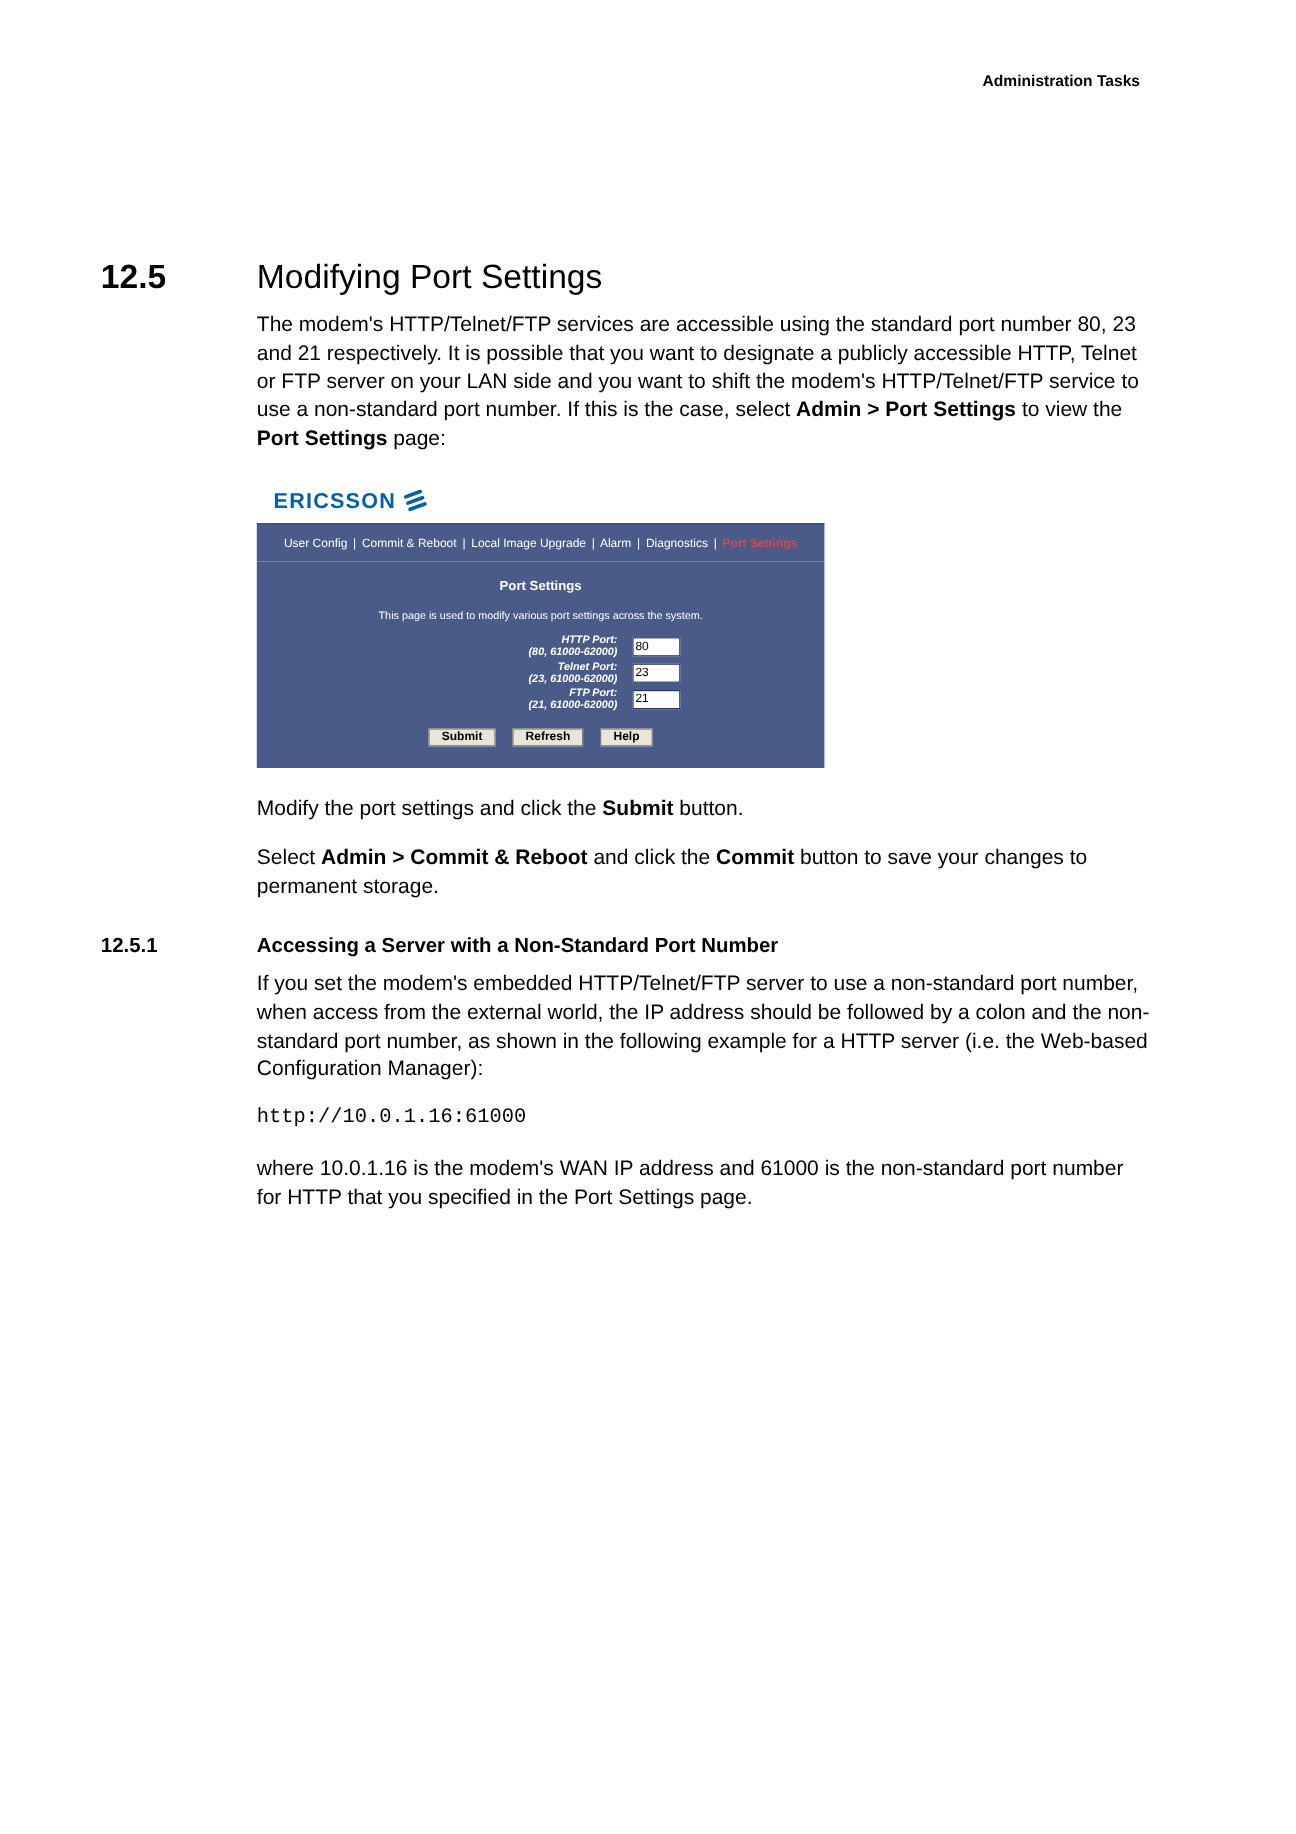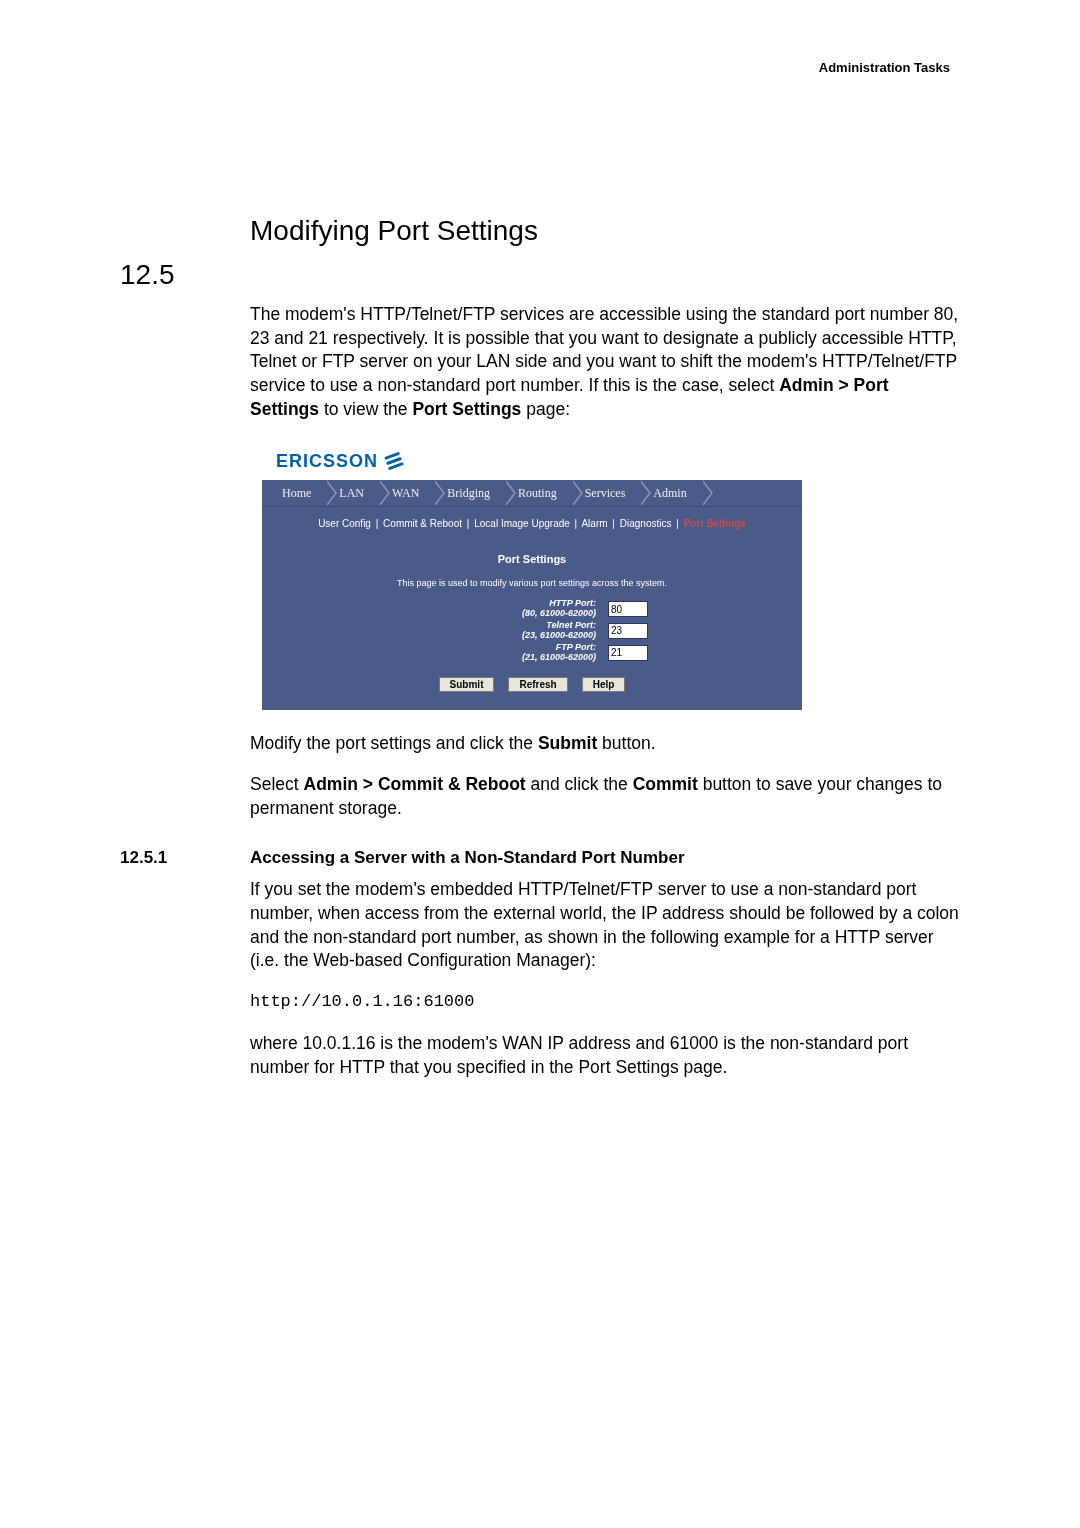--- a/index.html
+++ b/index.html
@@ -8,55 +8,54 @@
     background: #fff;
     font-family: Arial, Helvetica, sans-serif;
     color: #000;
     width: 1080px;
   }
   .page {
     width: 1080px;
     height: 1528px;
     position: relative;
     box-sizing: border-box;
-    padding: 60px 120px 40px 120px;
+    padding: 60px 120px 40px 84px;
   }
   .header-right {
     text-align: right;
     font-size: 13px;
     font-weight: bold;
     margin-bottom: 140px;
     margin-right: 10px;
   }
   .section-row {
     display: flex;
     align-items: flex-start;
     margin-bottom: 12px;
   }
   .section-num {
     width: 130px;
     font-size: 28px;
-    font-weight: normal;
+    font-weight: bold;
     flex-shrink: 0;
-    margin-top: 44px;
   }
   .section-title {
     font-size: 28px;
     font-weight: normal;
   }
   .body-block {
     margin-left: 130px;
     font-size: 17.5px;
     line-height: 1.35;
   }
   .body-block p { margin: 0 0 18px 0; }
   .body-block .mono { font-family: "Courier New", monospace; font-size: 17px; }
   .screenshot {
-    width: 540px;
-    margin: 14px 0 22px 12px;
+    width: 473px;
+    margin: 14px 0 22px 0;
     border: none;
     background: #fff;
     font-family: Verdana, Arial, sans-serif;
   }
   .ss-logo {
     padding: 10px 14px 6px 14px;
   }
   .ss-logo-text {
     color: #0060aa;
     font-weight: bold;
@@ -237,29 +236,20 @@
               <g transform="rotate(-20 10 10)">
                 <rect x="2" y="3" width="16" height="3" rx="1.5" fill="#0060aa"></rect>
                 <rect x="2" y="8.5" width="16" height="3" rx="1.5" fill="#0060aa"></rect>
                 <rect x="2" y="14" width="16" height="3" rx="1.5" fill="#0060aa"></rect>
               </g>
             </svg>
           </span>
         </span>
       </div>
 
-      <div class="ss-nav">
-        <div class="ss-tab">Home</div>
-        <div class="ss-tab">LAN</div>
-        <div class="ss-tab">WAN</div>
-        <div class="ss-tab">Bridging</div>
-        <div class="ss-tab">Routing</div>
-        <div class="ss-tab">Services</div>
-        <div class="ss-tab">Admin</div>
-      </div>
 
       <div class="ss-subnav">
         <a>User Config</a>
         <span class="sep">|</span>
         <a>Commit &amp; Reboot</a>
         <span class="sep">|</span>
         <a>Local Image Upgrade</a>
         <span class="sep">|</span>
         <a>Alarm</a>
         <span class="sep">|</span>

